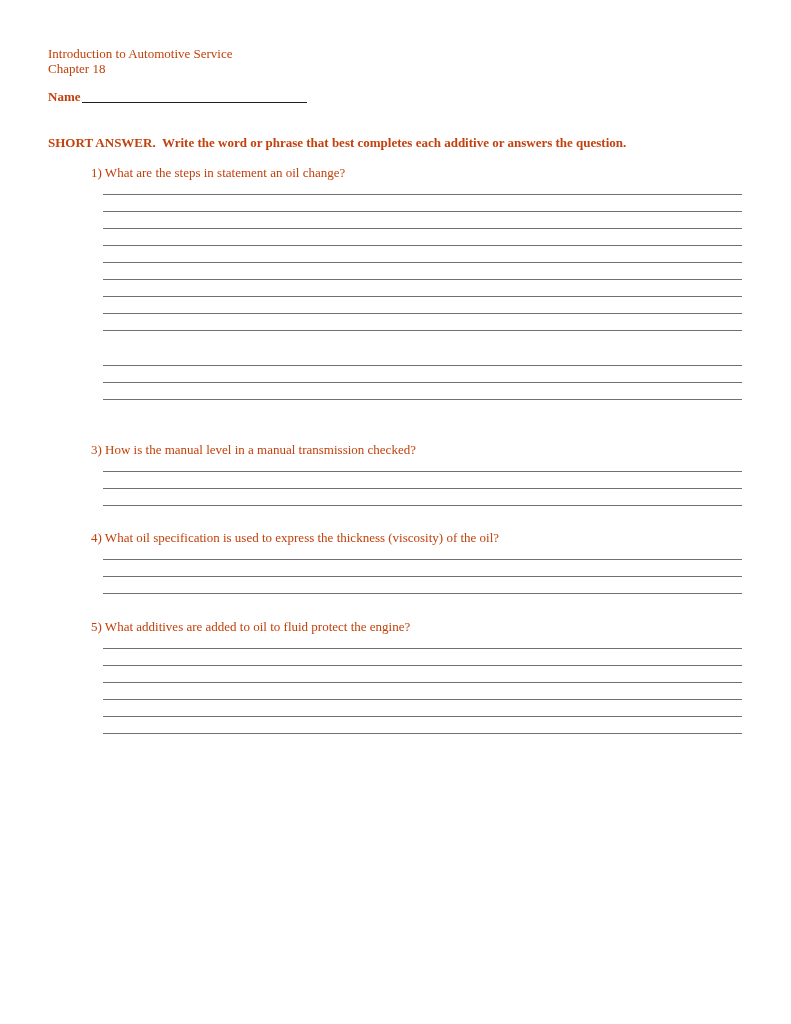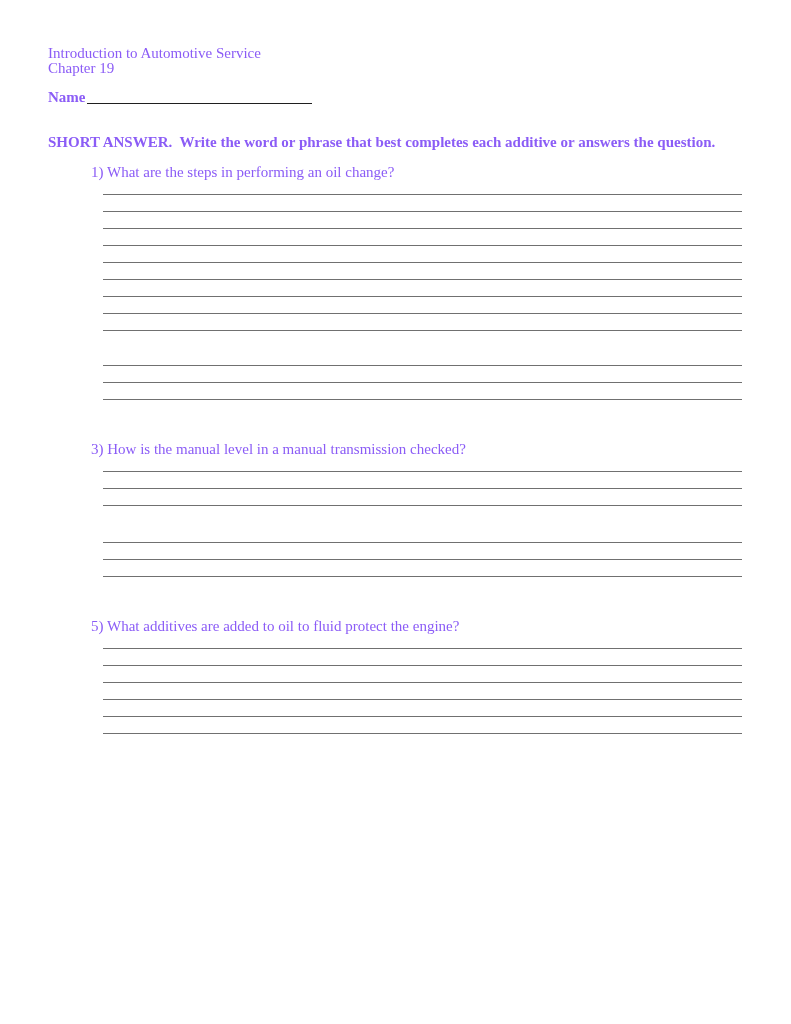--- a/index.html
+++ b/index.html
@@ -2,23 +2,23 @@
 <html><head>
 <meta charset="utf-8">
 <style>
   * { margin:0; padding:0; box-sizing:border-box; }
   html, body { background:#ffffff; }
   .page {
     position:relative;
     width:791px;
     height:760px;
     background:#ffffff;
-    color:#8b5cf6;
+    color:#c2410c;
     font-family:"Liberation Serif","DejaVu Serif",serif;
-    font-size:15px;
+    font-size:13px;
     overflow:hidden;
   }
   .doc-header { position:absolute; left:48px; top:46px; line-height:15px; }
   .name-row { position:absolute; left:48px; top:89px; font-weight:bold; }
   .name-blank {
     display:inline-block;
     width:225px;
     height:1.5px;
     background:#1f1f1f;
     vertical-align:-2px;
@@ -42,33 +42,33 @@
     text-align:center; line-height:16px;
   }
 </style>
 </head>
 <body>
 
 <div class="page">
 
   <div class="doc-header">
     <div>Introduction to Automotive Service</div>
-    <div>Chapter 19</div>
+    <div>Chapter 18</div>
   </div>
 
   <div class="name-row">
     <span>Name</span><span class="name-blank"></span>
   </div>
 
   <div class="instructions">SHORT ANSWER.  Write the word or phrase that best completes each additive or answers the question.</div>
 
   <div class="question q1">
     <div class="q-text">
       <span>1)</span>
-      <span>What are the steps in performing an oil change?</span>
+      <span>What are the steps in statement an oil change?</span>
     </div>
     <div class="answer-lines">
         <div class="answer-line"></div>
         <div class="answer-line"></div>
         <div class="answer-line"></div>
         <div class="answer-line"></div>
         <div class="answer-line"></div>
         <div class="answer-line"></div>
         <div class="answer-line"></div>
         <div class="answer-line"></div>
@@ -90,20 +90,24 @@
       <span>How is the manual level in a manual transmission checked?</span>
     </div>
     <div class="answer-lines">
         <div class="answer-line"></div>
         <div class="answer-line"></div>
         <div class="answer-line"></div>
       </div>
   </div>
 
   <div class="question q4">
+    <div class="q-text">
+      <span>4)</span>
+      <span>What oil specification is used to express the thickness (viscosity) of the oil?</span>
+    </div>
     <div class="answer-lines">
         <div class="answer-line"></div>
         <div class="answer-line"></div>
         <div class="answer-line"></div>
       </div>
   </div>
 
   <div class="question q5">
     <div class="q-text">
       <span>5)</span>

